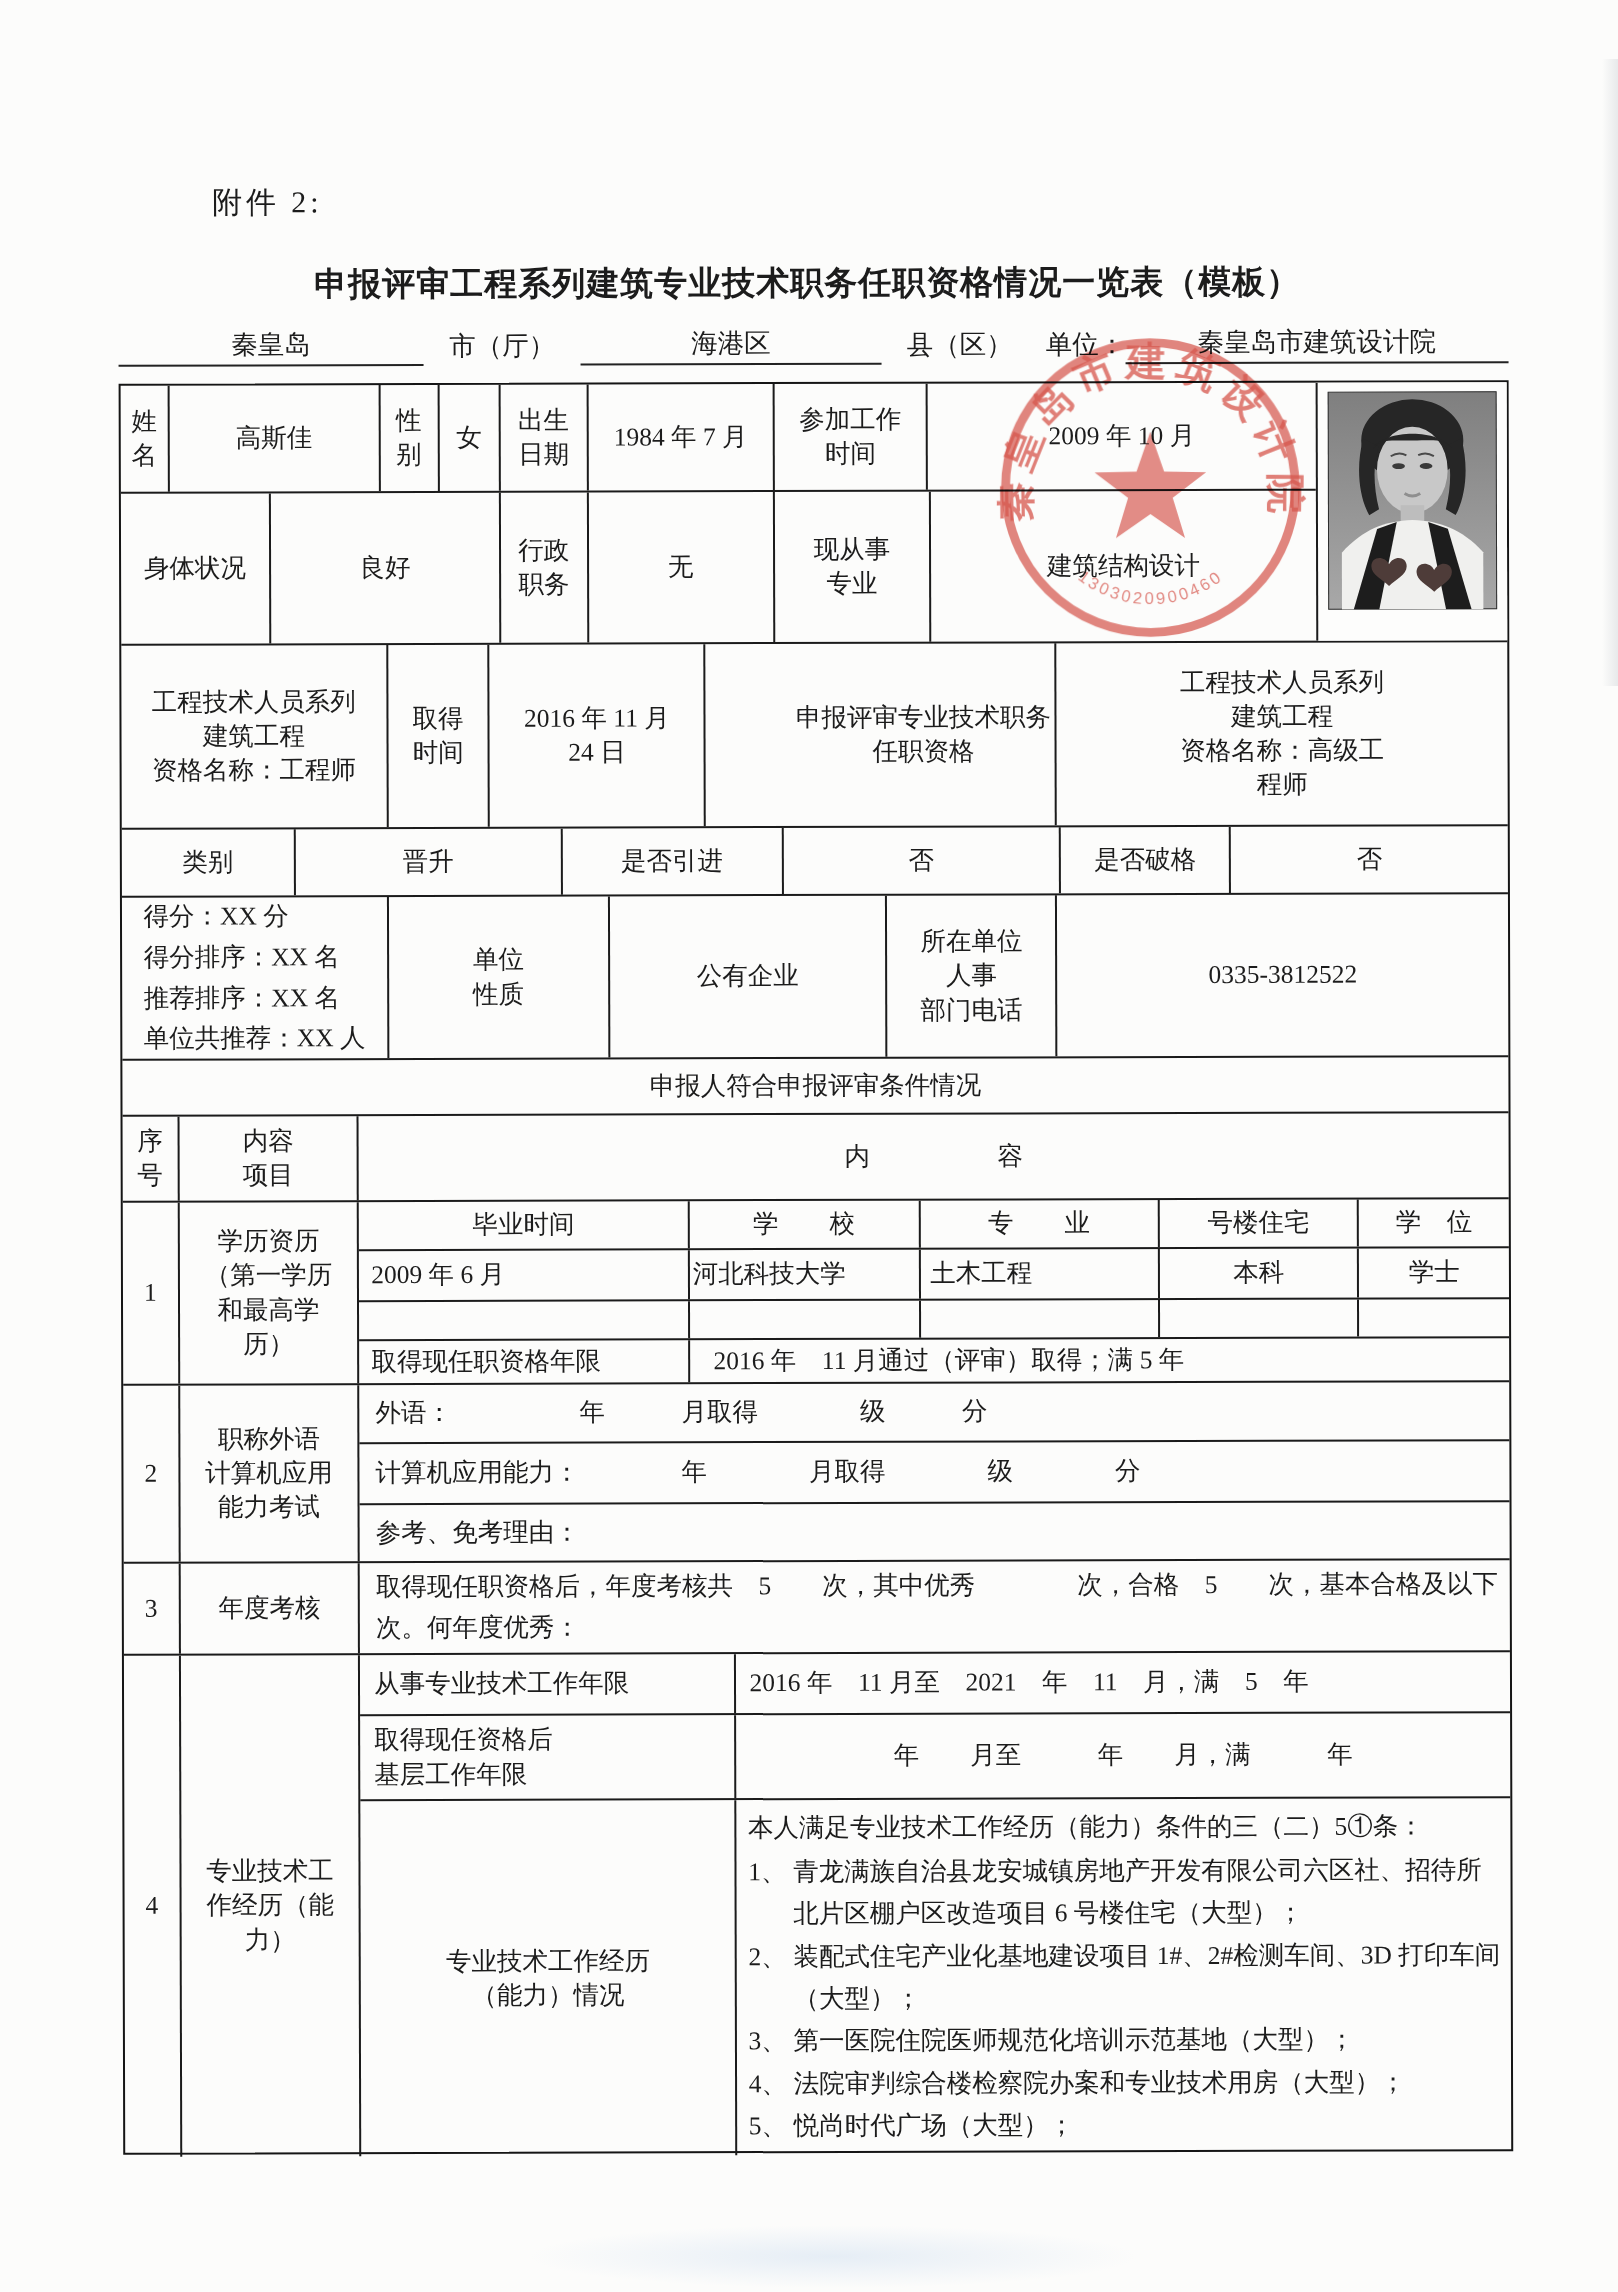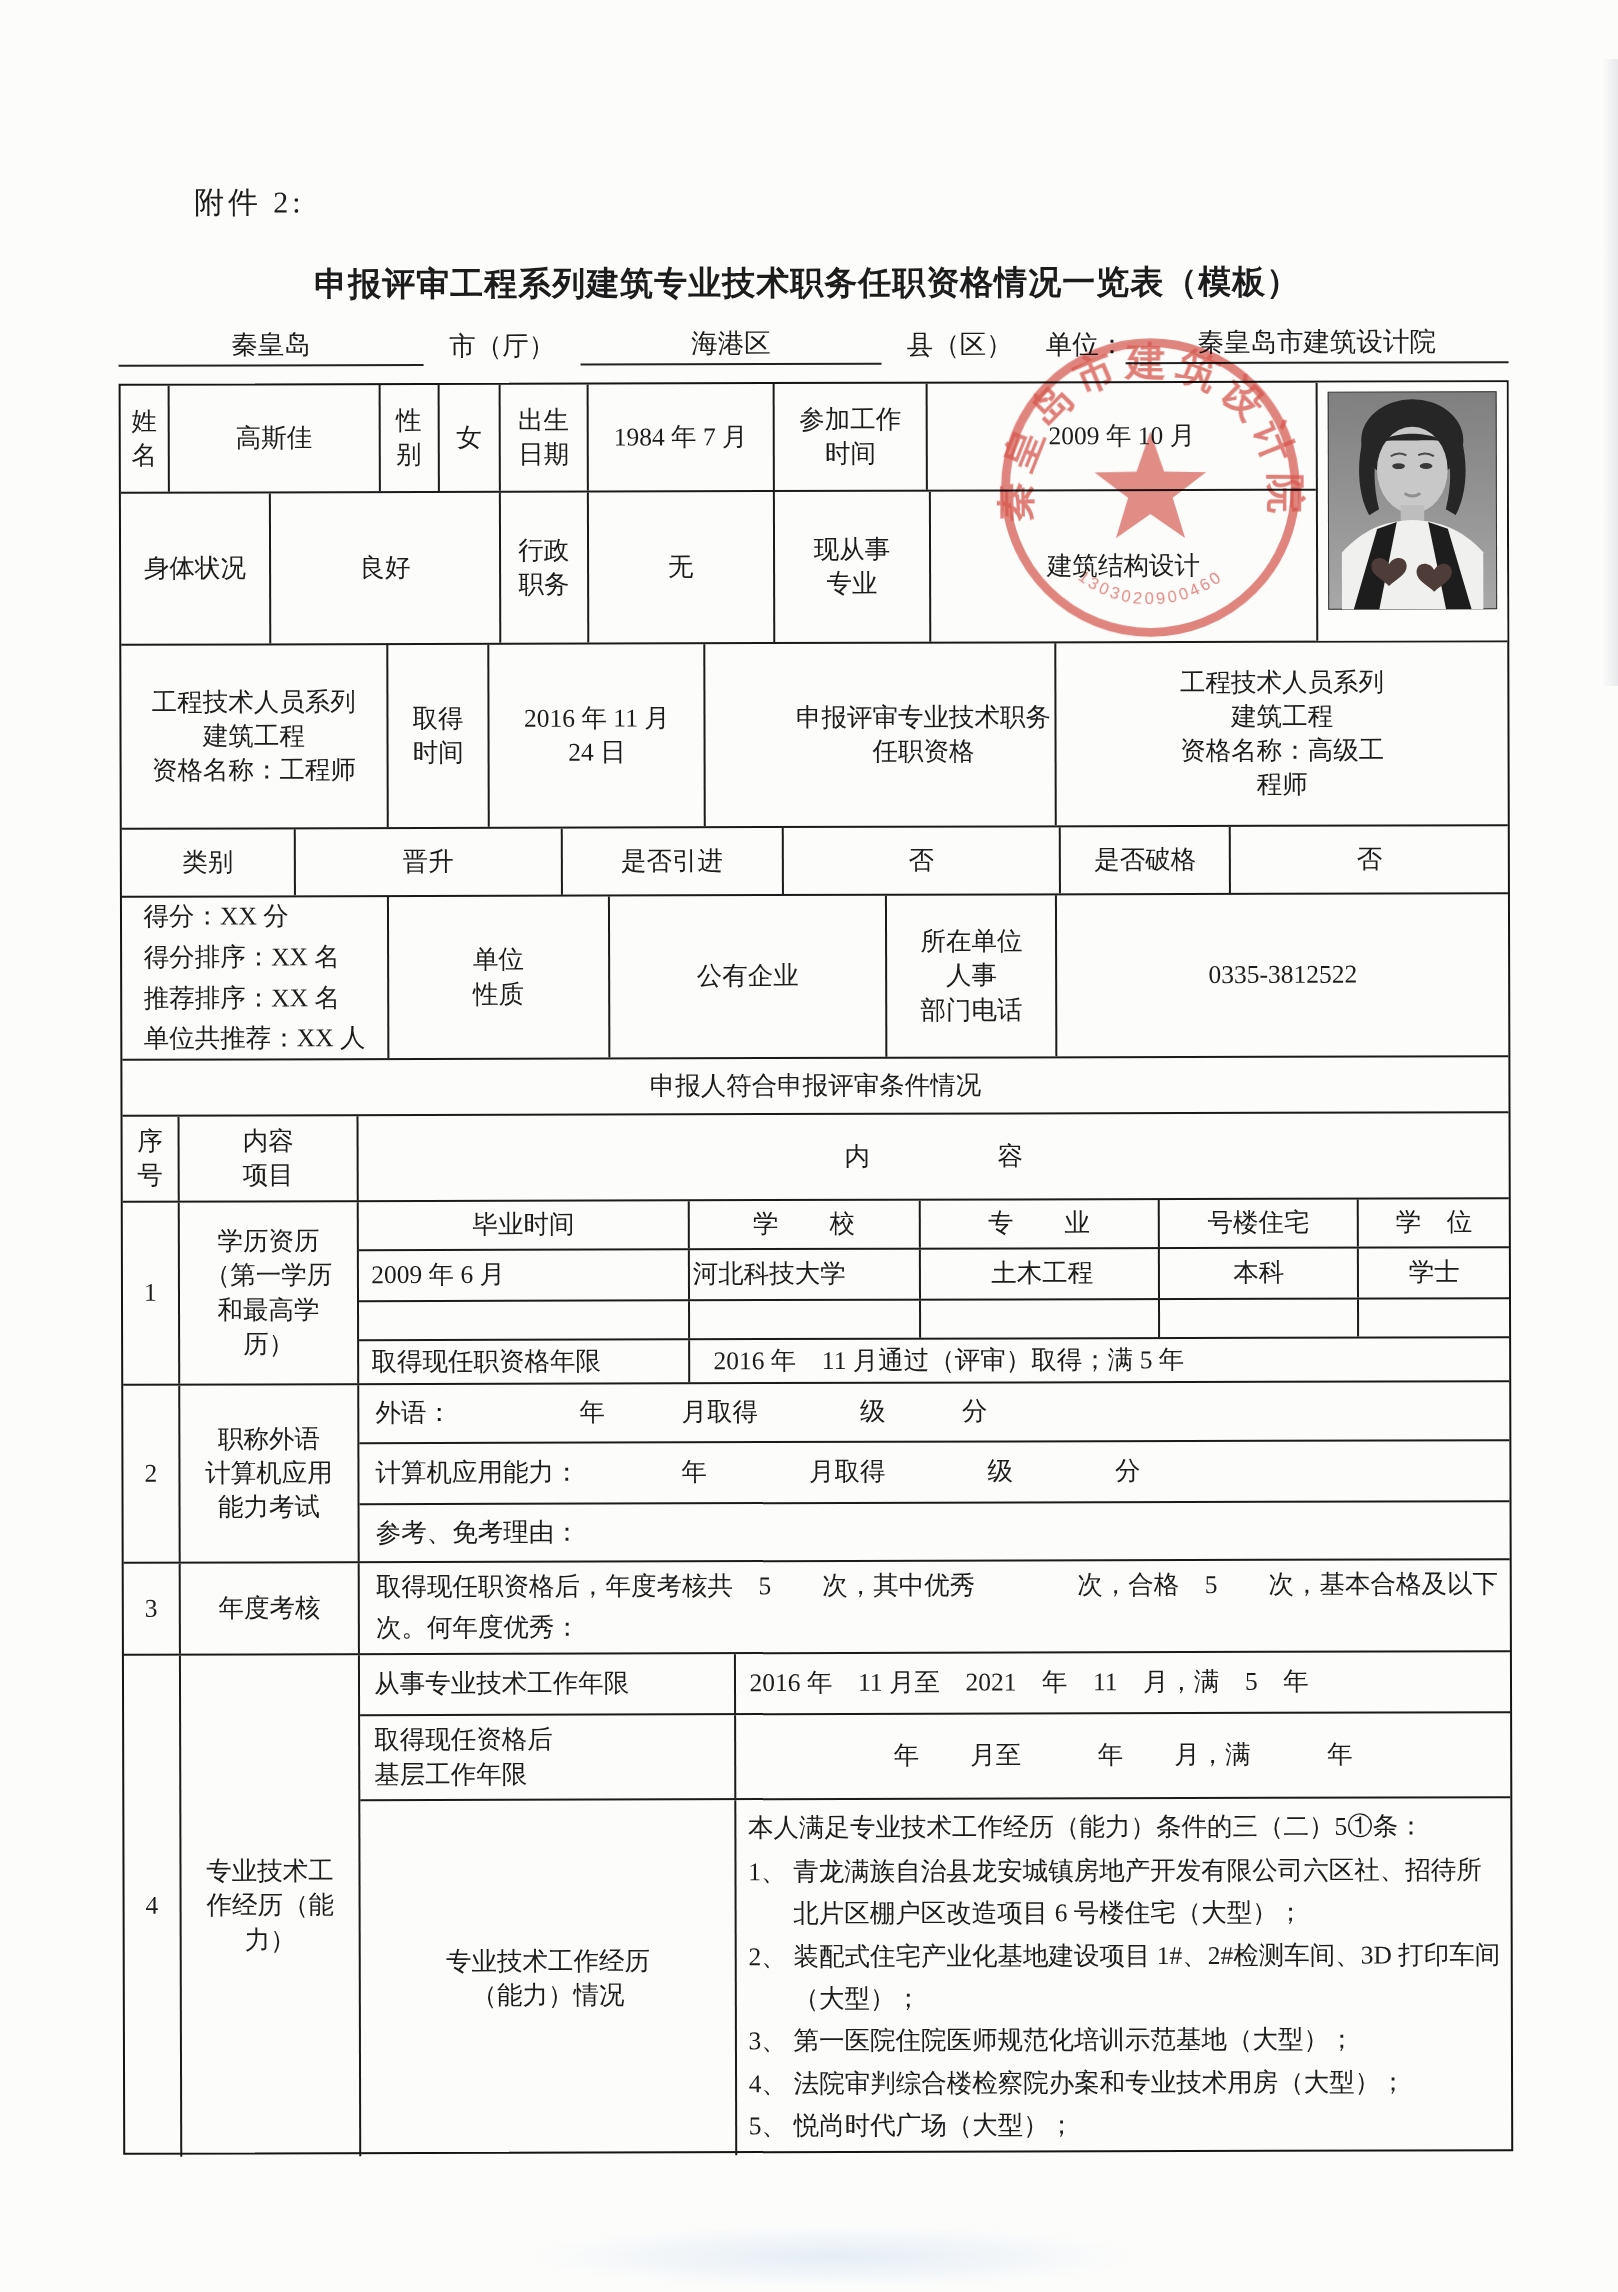--- a/index.html
+++ b/index.html
@@ -3,21 +3,21 @@
 <meta charset="utf-8">
 <style>
   html,body{margin:0;padding:0;background:#e8e8e8;}
   .page{
     position:relative; width:1618px; height:2293px;
     background:#fcfcfb; overflow:hidden;
     font-family:"Liberation Serif","DejaVu Serif",serif;
     color:#1c1c1c;
   }
   .tilt{position:absolute;inset:0;transform:rotate(-0.15deg);transform-origin:50% 40%;}
-  .attachment{position:absolute;left:196px;top:181px;font-size:30px;letter-spacing:3.9px;}
+  .attachment{position:absolute;left:214px;top:181px;font-size:30px;letter-spacing:3.9px;}
   .doc-title{
     position:absolute;left:0;top:261px;width:100%;text-align:center;
     font-size:33px;letter-spacing:1px;font-weight:600;
   }
   .headerline{
     position:absolute;left:120px;top:325px;width:1390px;
     font-size:26.5px;display:flex;align-items:flex-end;justify-content:center;
     white-space:nowrap;
   }
   .u{display:inline-block;border-bottom:2.9px solid #222;text-align:center;padding-bottom:2px;}
@@ -299,21 +299,21 @@
                 <span class="t">学　位</span>
               </div>
           </div>
           <div class="srow" style="height:51px;">
             <div class="cell leftc" style="width:28.74%;padding-left:11.8px;">
                 <span class="t">2009 年 6 月</span>
               </div>
             <div class="cell leftc" style="width:20.07%;padding-left:3px;">
                 <span class="t">河北科技大学</span>
               </div>
-            <div class="cell leftc" style="width:20.83%;padding-left:9.8px;justify-content:center;">
+            <div class="cell leftc" style="width:20.83%;padding-left:9.8px;">
                 <span class="t">土木工程</span>
               </div>
             <div class="cell" style="width:17.35%;">
                 <span class="t">本科</span>
               </div>
             <div class="cell endc" style="flex:1;">
                 <span class="t">学士</span>
               </div>
           </div>
           <div class="srow" style="height:39px;">

